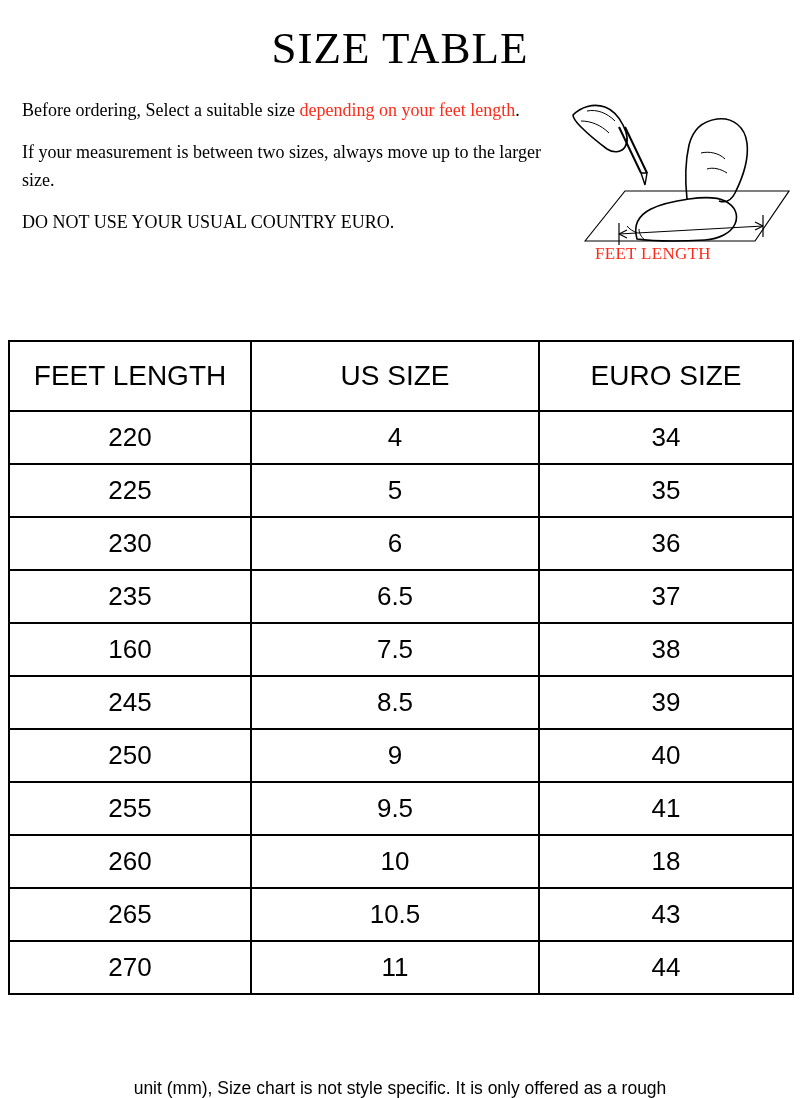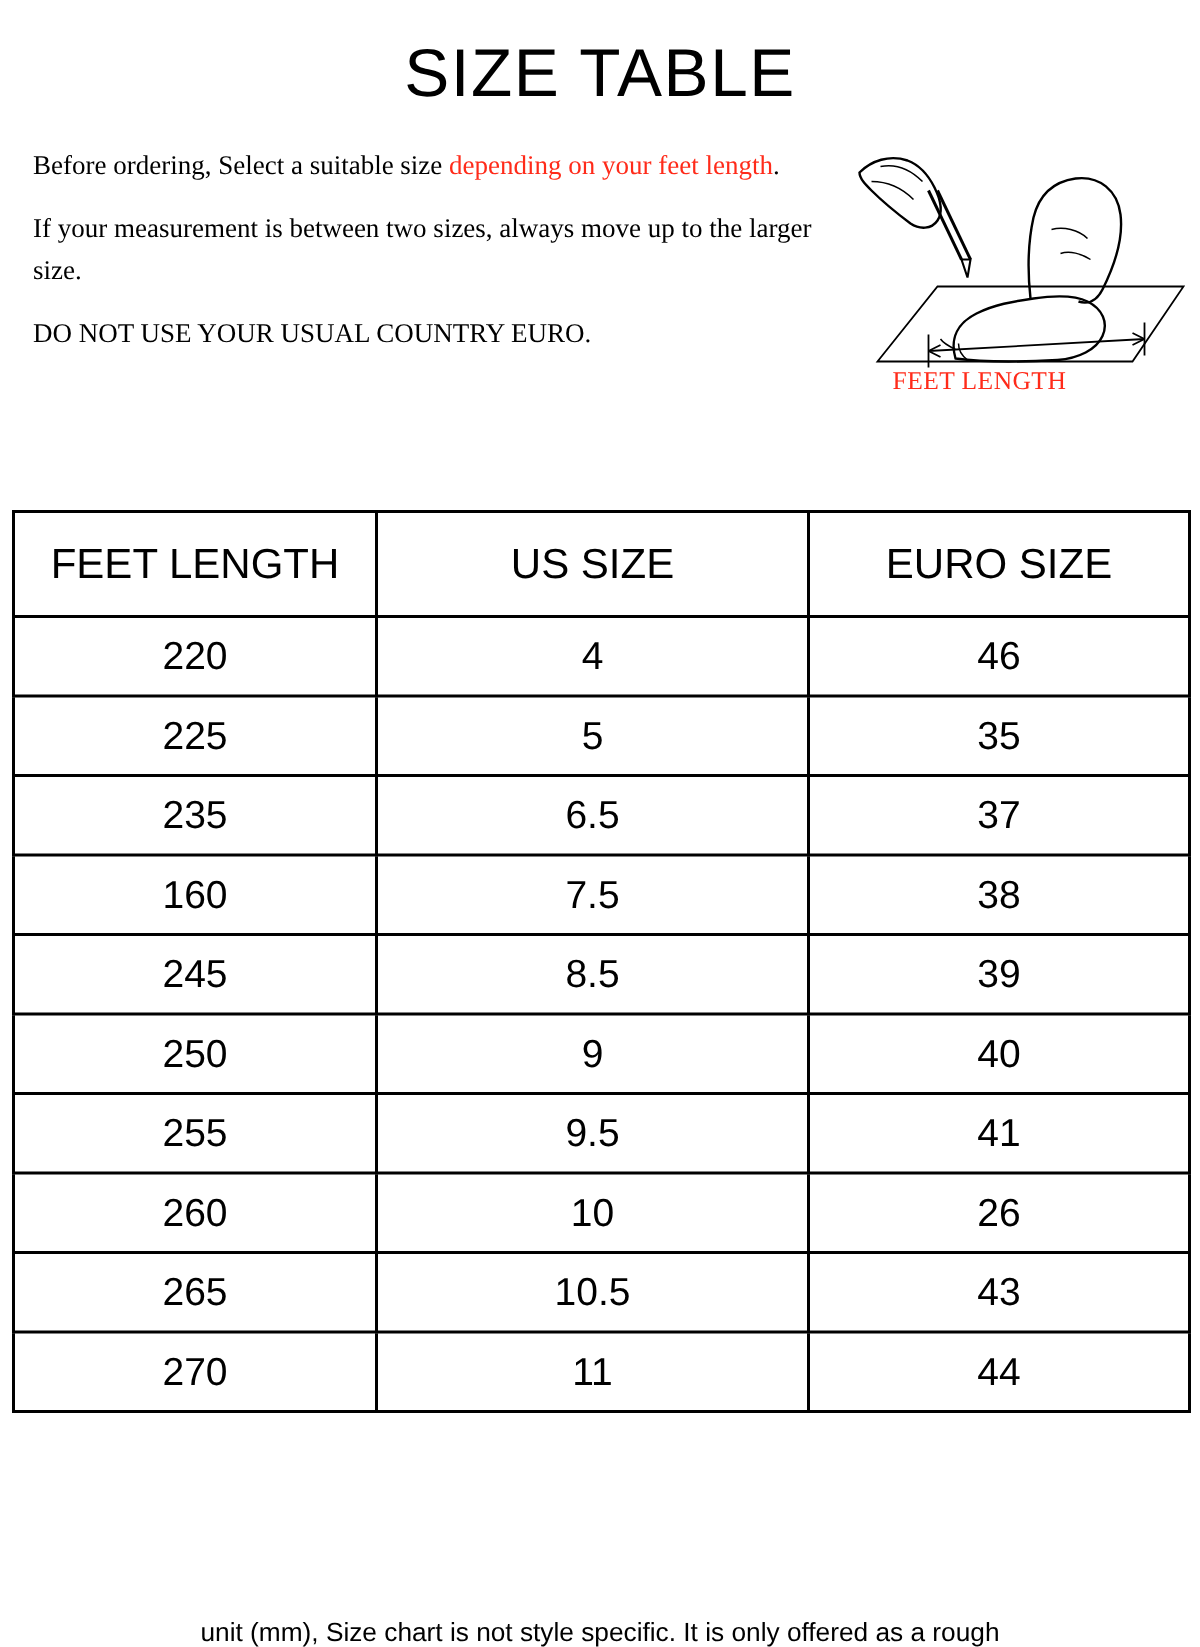--- a/index.html
+++ b/index.html
@@ -23,21 +23,21 @@
   }
 
   
   .title {
     text-align: center;
     font-size: 45px;
     font-weight: 400;
     letter-spacing: 1px;
     margin: 26px 0 0 0;
     line-height: 1.0;
-    font-family: Liberation Sans, sans-serif;
+    font-family: Liberation Serif, serif;
   }
 
   
   .intro-wrap {
     position: relative;
     margin-top: 26px;
     height: 180px;
     font-family: Liberation Serif, serif;
   }
   .intro-text {
@@ -185,28 +185,33 @@
         <tr>
           <th>FEET LENGTH</th>
           <th>US SIZE</th>
           <th>EURO SIZE</th>
         </tr>
       </thead>
       <tbody>
         <tr>
           <td>220</td>
           <td>4</td>
-          <td>46</td>
+          <td>34</td>
         </tr>
         <tr>
           <td>225</td>
           <td>5</td>
           <td>35</td>
         </tr>
         <tr>
+          <td>230</td>
+          <td>6</td>
+          <td>36</td>
+        </tr>
+        <tr>
           <td>235</td>
           <td>6.5</td>
           <td>37</td>
         </tr>
         <tr>
           <td>160</td>
           <td>7.5</td>
           <td>38</td>
         </tr>
         <tr>
@@ -220,21 +225,21 @@
           <td>40</td>
         </tr>
         <tr>
           <td>255</td>
           <td>9.5</td>
           <td>41</td>
         </tr>
         <tr>
           <td>260</td>
           <td>10</td>
-          <td>26</td>
+          <td>18</td>
         </tr>
         <tr>
           <td>265</td>
           <td>10.5</td>
           <td>43</td>
         </tr>
         <tr>
           <td>270</td>
           <td>11</td>
           <td>44</td>

